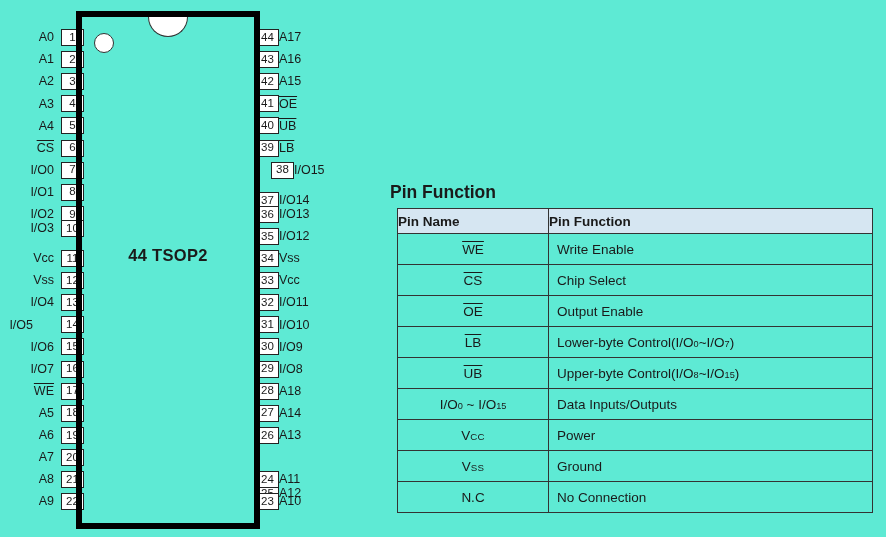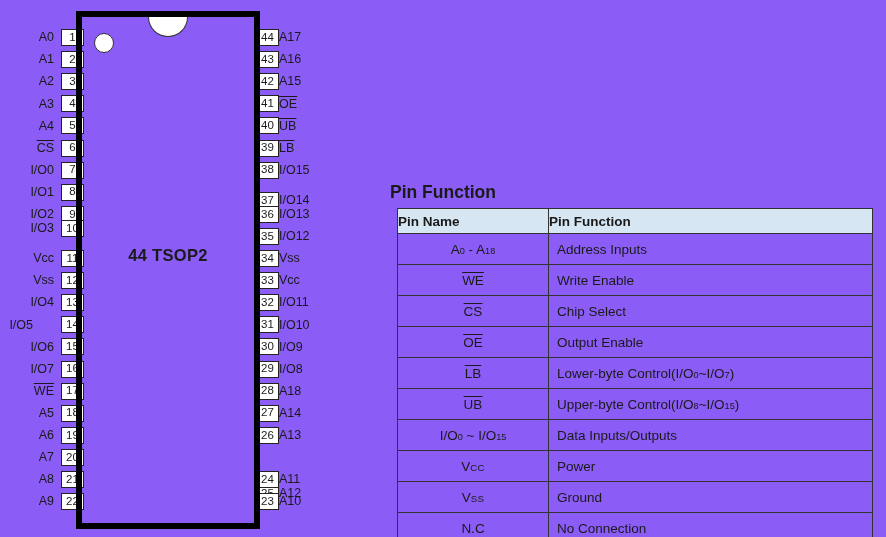--- a/index.html
+++ b/index.html
@@ -1,17 +1,17 @@
 <!DOCTYPE html>
 <html><head>
 <meta charset="utf-8">
 <style>
   html,body{margin:0;padding:0;background:#fff;}
   body{font-family:"Liberation Sans","DejaVu Sans",sans-serif;color:#1a1a1a;}
-  .canvas{position:relative;width:886px;height:537px;background:#8b5cf6;overflow:hidden;}
+  .canvas{position:relative;width:886px;height:537px;background:#5eead4;overflow:hidden;}
 
   
   .pin-layer{position:absolute;left:0;top:0;width:400px;height:537px;}
   .pin-row{position:absolute;height:17px;display:flex;align-items:center;}
   .pin-row.left{left:0;width:84px;justify-content:flex-end;gap:7px;}
   .pin-row.right{left:256px;}
   .pin-label{font-size:12.5px;line-height:1;white-space:nowrap;}
   .overline{text-decoration:overline;}
   .pin-box{box-sizing:border-box;width:23px;height:17px;border:1.5px solid #222;
            background:#fff;display:flex;align-items:center;justify-content:center;
@@ -149,21 +149,21 @@
         <span class="pin-label overline">OE</span>
       </div>
       <div class="pin-row right" style="top: 117.4px;">
         <span class="pin-box">40</span>
         <span class="pin-label overline">UB</span>
       </div>
       <div class="pin-row right" style="top: 139.5px;">
         <span class="pin-box">39</span>
         <span class="pin-label overline">LB</span>
       </div>
-      <div class="pin-row right" style="top: 161.6px;">
+      <div class="pin-row right" style="top: 161.6px; margin-left: 15px;">
         <span class="pin-box">38</span>
         <span class="pin-label">I/O15</span>
       </div>
       <div class="pin-row right" style="top: 192px; text-align: right;">
         <span class="pin-box">37</span>
         <span class="pin-label">I/O14</span>
       </div>
       <div class="pin-row right" style="top: 205.8px;">
         <span class="pin-box">36</span>
         <span class="pin-label">I/O13</span>
@@ -236,24 +236,20 @@
         <col>
       </colgroup>
     <thead>
       <tr>
         <th style="background: rgb(214, 230, 242);">Pin Name</th>
         <th style="background: rgb(214, 230, 242);">Pin Function</th>
       </tr>
     </thead>
     <tbody id="pin-table-body">
         <tr>
-          <td class="name-cell"><span>A</span><span class="sub">0</span><span> - A</span><span class="sub">18</span></td>
-          <td class="func-cell"><span>Address Inputs</span></td>
-        </tr>
-        <tr>
           <td class="name-cell"><span class="overline">WE</span></td>
           <td class="func-cell"><span>Write Enable</span></td>
         </tr>
         <tr>
           <td class="name-cell"><span class="overline">CS</span></td>
           <td class="func-cell"><span>Chip Select</span></td>
         </tr>
         <tr>
           <td class="name-cell"><span class="overline">OE</span></td>
           <td class="func-cell"><span>Output Enable</span></td>

